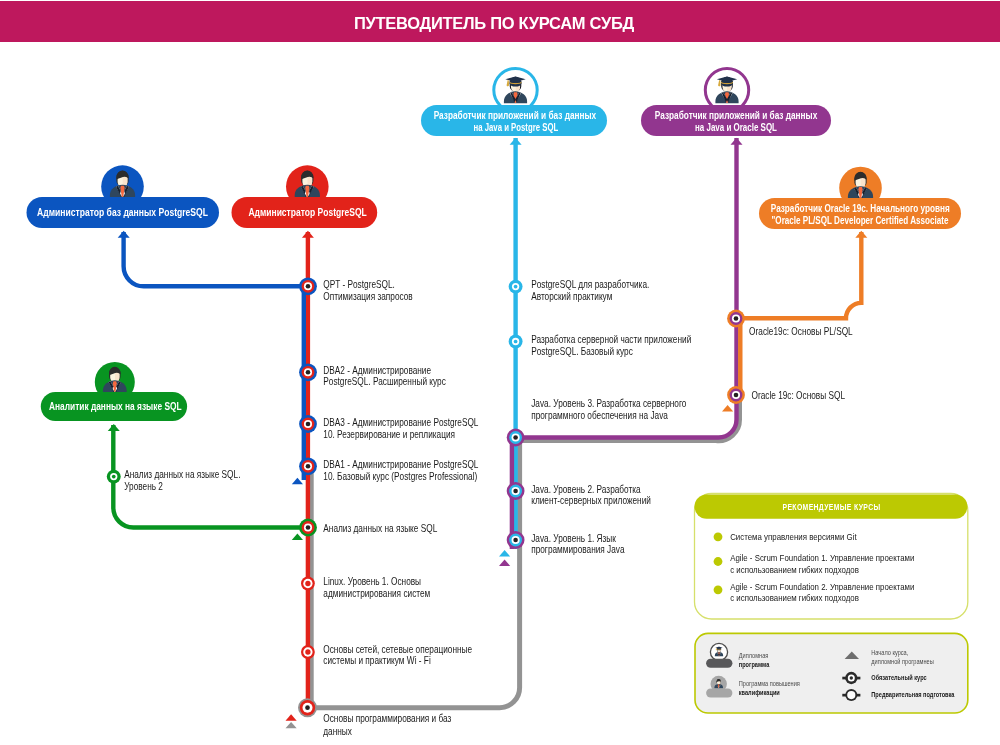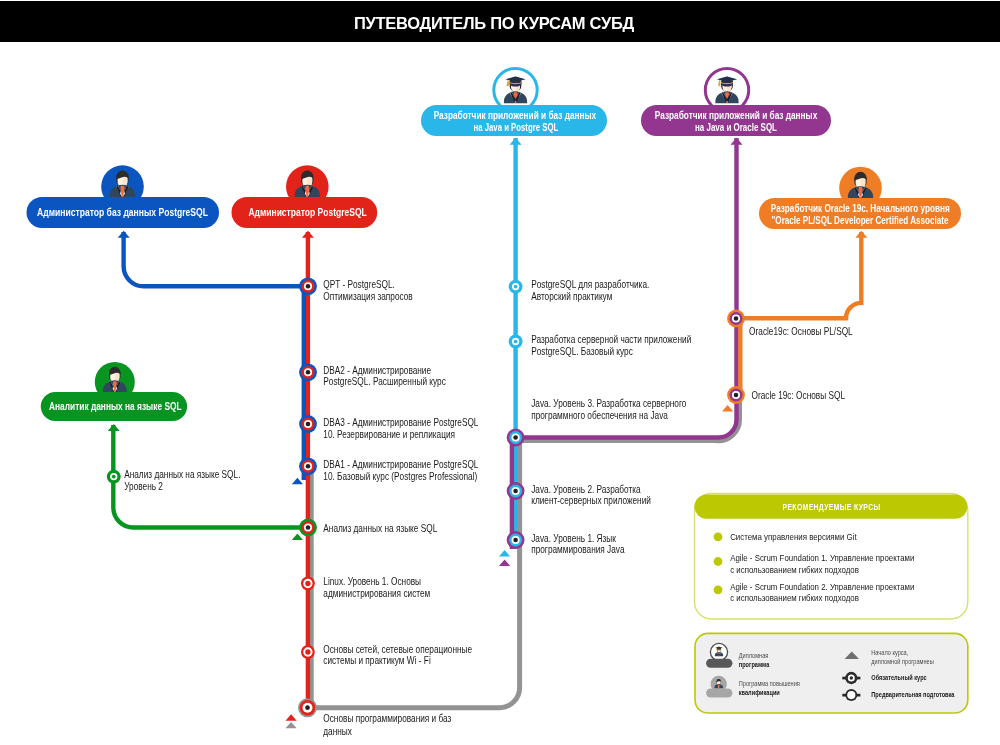--- a/index.html
+++ b/index.html
@@ -1,21 +1,21 @@
 <!DOCTYPE html>
 <html><head>
 <meta charset="utf-8">
 <title>Путеводитель по курсам СУБД</title>
 <style>
   html,body{margin:0;padding:0;background:#ffffff;}
   body{width:1000px;height:745px;overflow:hidden;
        font-family:"Liberation Sans",sans-serif;
        -webkit-font-smoothing:antialiased;}
   #root{position:relative;width:1000px;height:745px;background:#fff;}
-  .hdr{position:absolute;left:0;top:1px;width:1000px;height:41px;background:#000000;}
+  .hdr{position:absolute;left:0;top:1px;width:1000px;height:41px;background:#be185d;}
   .hdr-t{position:absolute;left:0;top:0;width:1000px;height:41px;
          display:flex;align-items:center;justify-content:center;
          color:#fff;font-size:16.5px;font-weight:bold;letter-spacing:-0.3px;padding-top:3px;padding-right:12px;box-sizing:border-box;}
   svg.board{position:absolute;left:0;top:0;width:1000px;height:745px;}
   .ct{font-size:10.3px;fill:#1a1a1a;font-family:"Liberation Sans",sans-serif;}
   .bl{font-size:10.6px;font-weight:bold;fill:#fff;font-family:"Liberation Sans",sans-serif;}
   .recT{font-size:9.6px;font-weight:bold;fill:#fff;letter-spacing:0.5px;}
   .recI{font-size:9.8px;fill:#1a1a1a;}
   .lgT{font-size:7.4px;fill:#4a4a4a;}
   .lgTb{font-size:7.4px;fill:#1a1a1a;font-weight:bold;}

